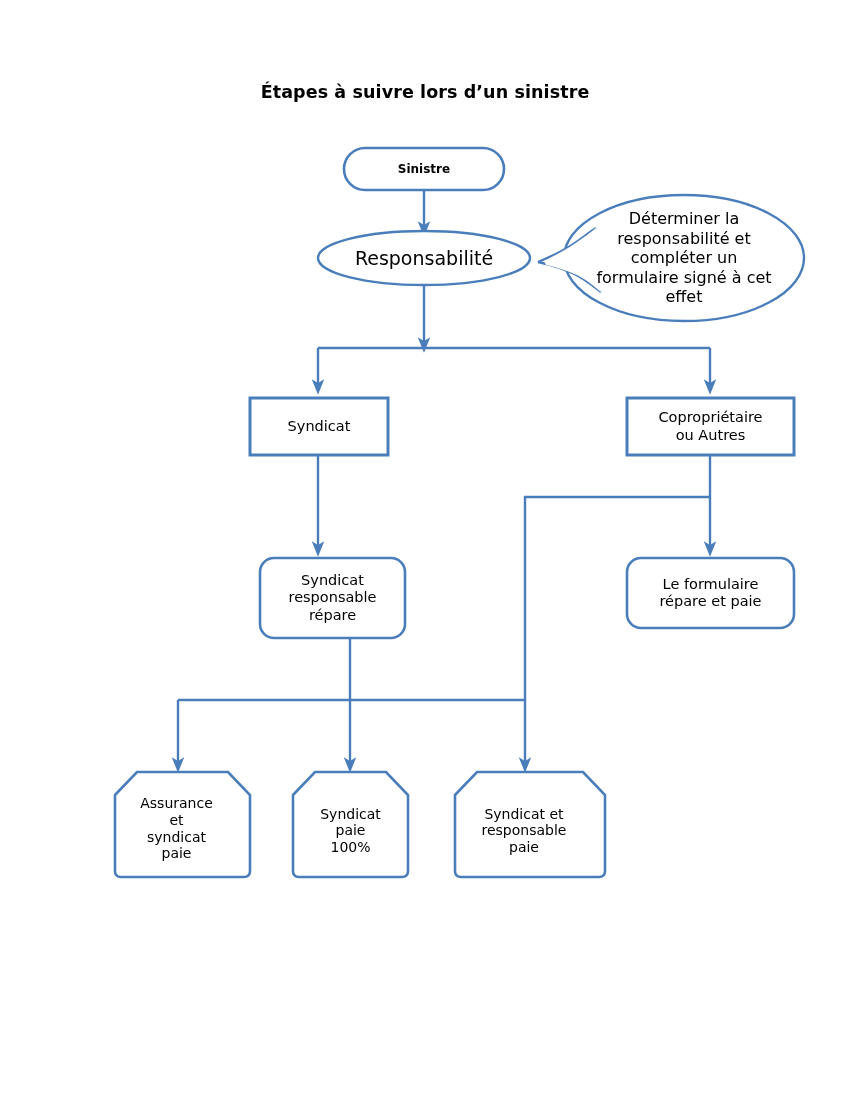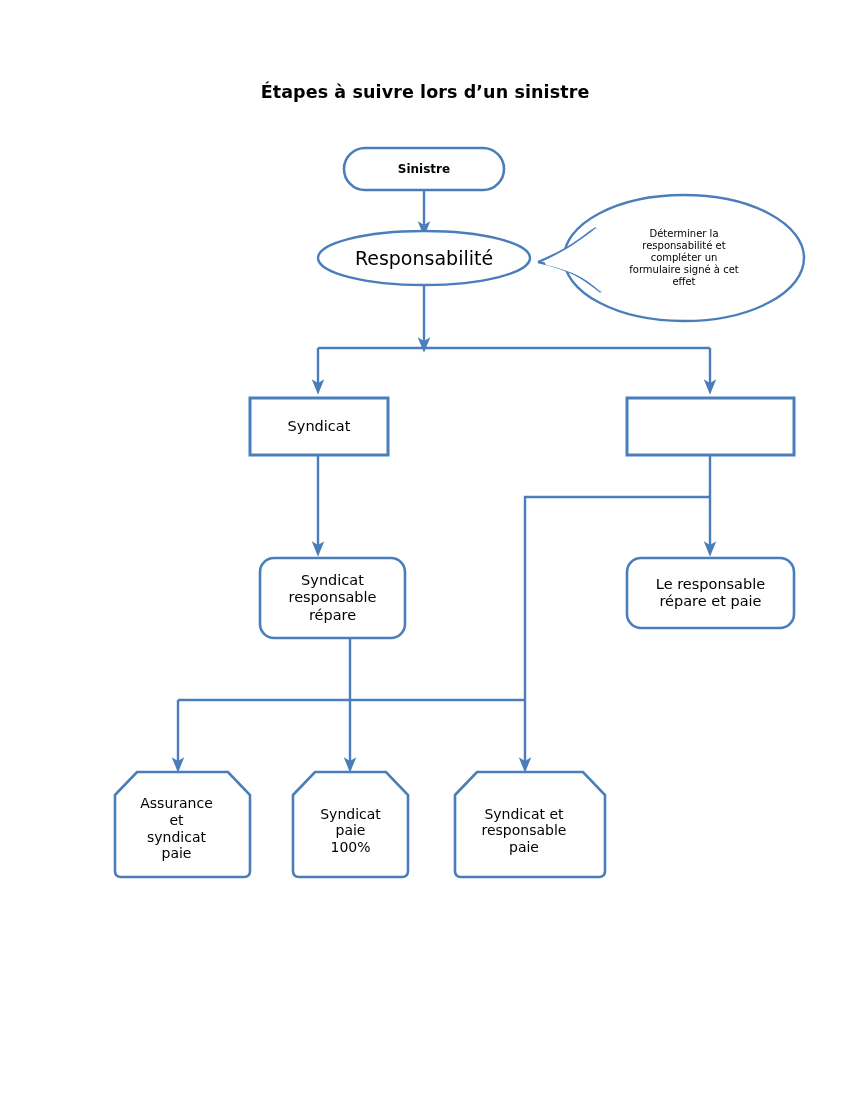--- a/index.html
+++ b/index.html
@@ -40,21 +40,21 @@
     align-items: center;
     justify-content: center;
     text-align: center;
     color: #000000;
     line-height: 1.18;
     white-space: pre-line;
     pointer-events: none;
   }
   .lbl-sinistre   { font-size: 12px; font-weight: bold; }
   .lbl-resp       { font-size: 19px; }
-  .lbl-callout    { font-size: 10px; line-height: 1.22; }
+  .lbl-callout    { font-size: 16px; line-height: 1.22; }
   .lbl-box        { font-size: 14.5px; }
   .lbl-small      { font-size: 14px; }
   svg { position: absolute; left: 0; top: 0; }
 </style>
 </head>
 <body>
 
 <div id="flow-root">
 
   <div class="diagram-title">Étapes à suivre lors d’un sinistre</div>
@@ -120,26 +120,28 @@
   <div class="node-label lbl-resp" style="left:318px; top:231px; width:212px; height:54px;">Responsabilité</div>
 
   <div class="node-label lbl-callout" style="left:572px; top:208px; width:224px; height:100px;">Déterminer la
 responsabilité et
 compléter un
 formulaire signé à cet
 effet</div>
 
   <div class="node-label lbl-box" style="left:250px; top:398px; width:138px; height:57px;">Syndicat</div>
 
+  <div class="node-label lbl-box" style="left:627px; top:398px; width:167px; height:57px;">Copropriétaire
+ou Autres</div>
 
   <div class="node-label lbl-box" style="left:260px; top:558px; width:145px; height:80px;">Syndicat
 responsable
 répare</div>
 
-  <div class="node-label lbl-box" style="left:627px; top:558px; width:167px; height:70px;">Le responsable
+  <div class="node-label lbl-box" style="left:627px; top:558px; width:167px; height:70px;">Le formulaire
 répare et paie</div>
 
   <div class="node-label lbl-small" style="left:115px; top:780px; width:123px; height:97px;">Assurance
 et
 syndicat
 paie</div>
 
   <div class="node-label lbl-small" style="left:293px; top:784px; width:115px; height:93px;">Syndicat
 paie
 100%</div>

